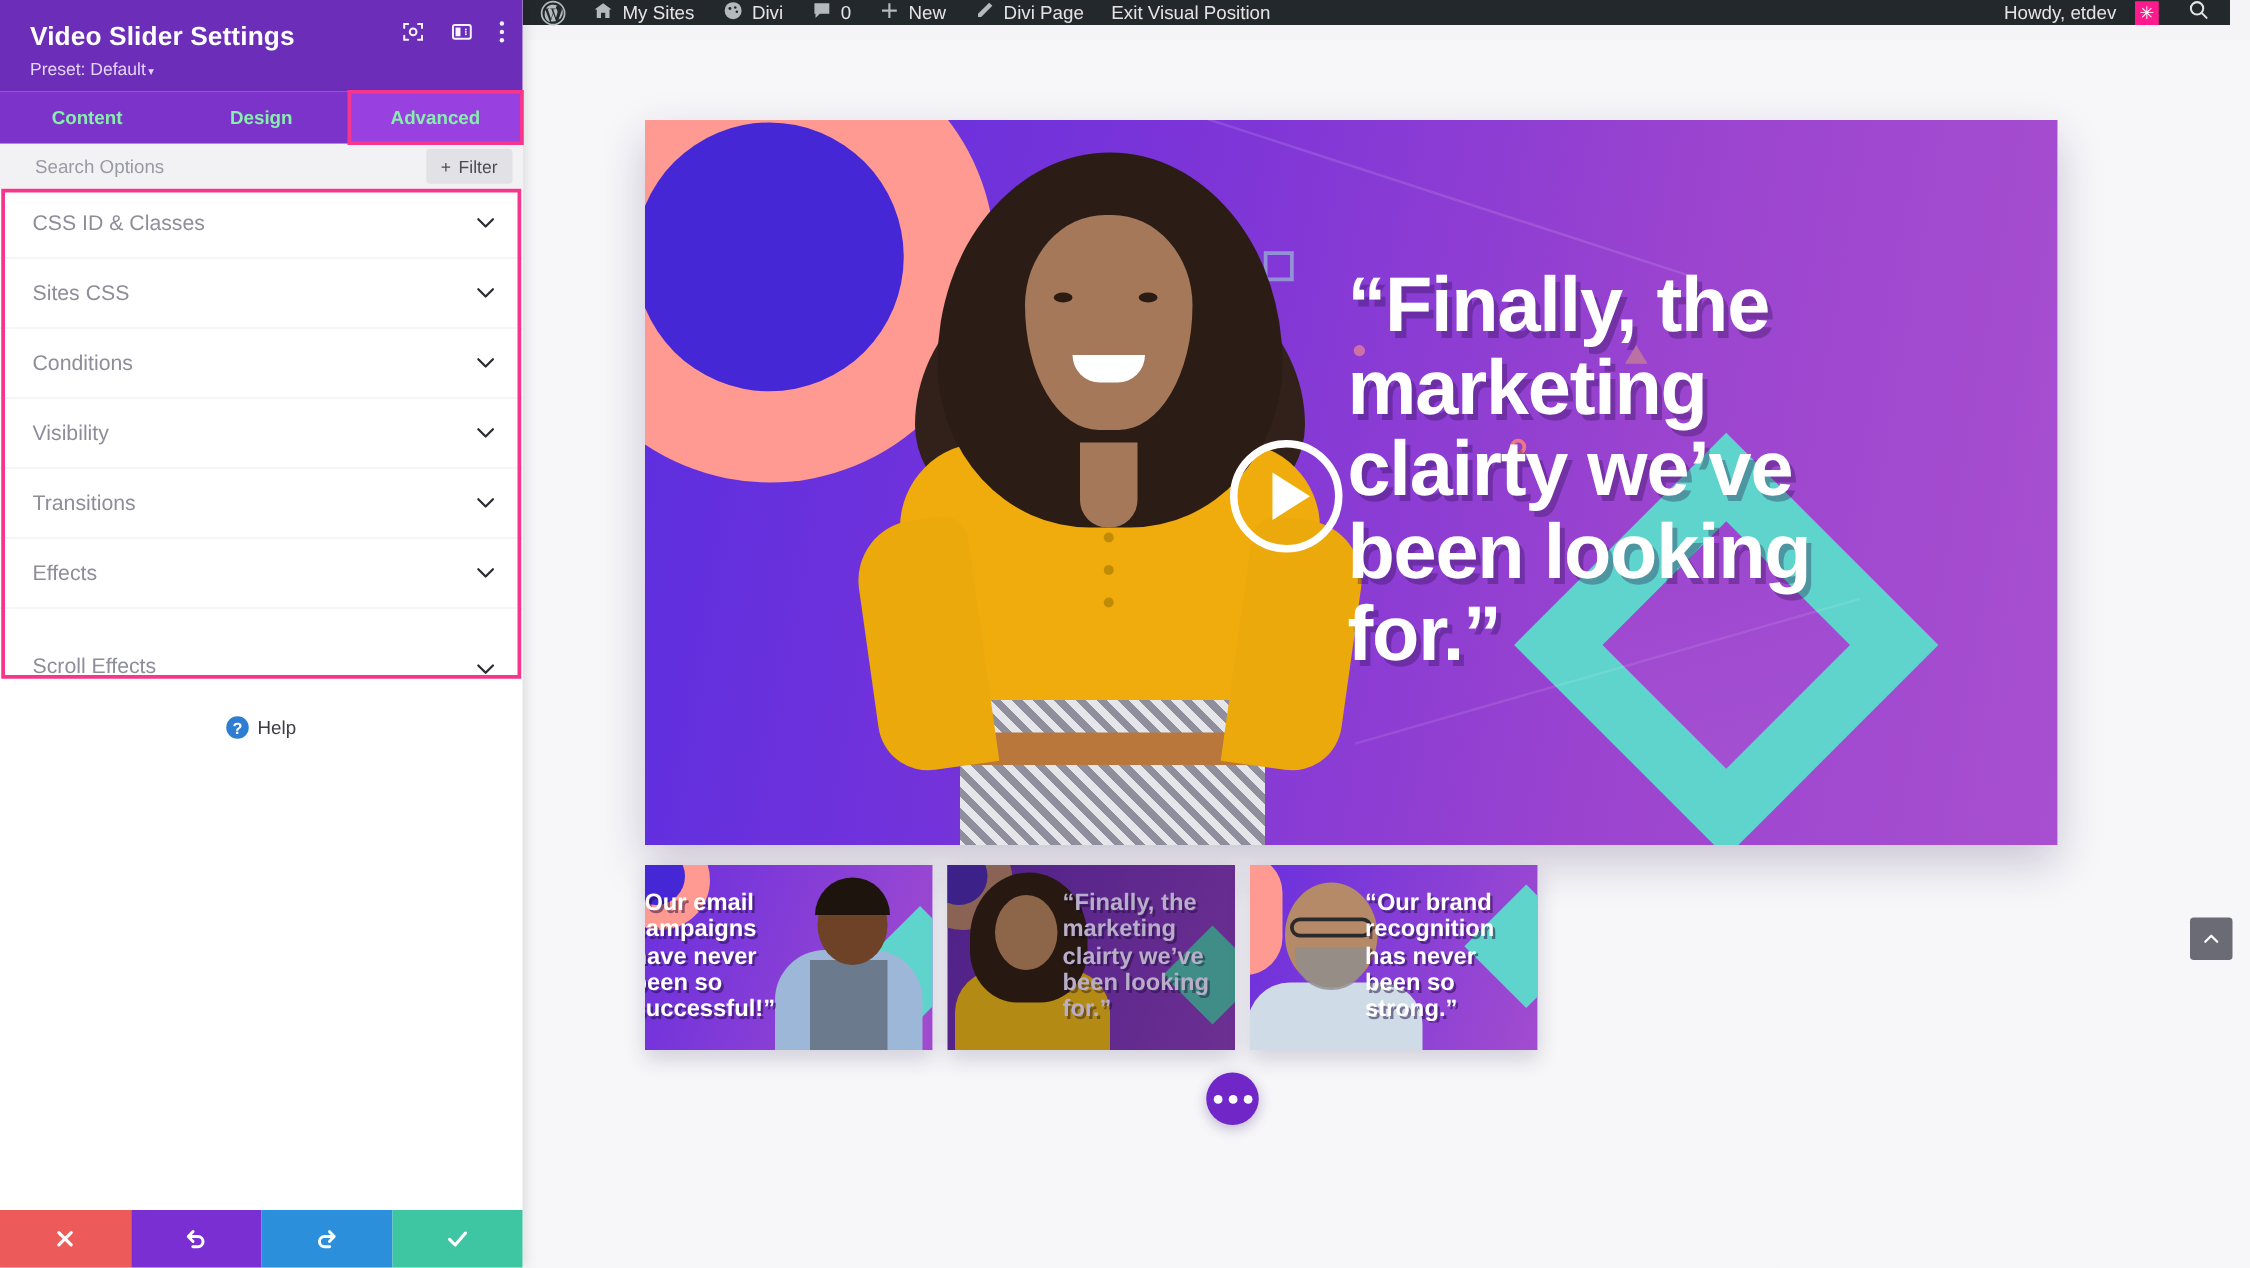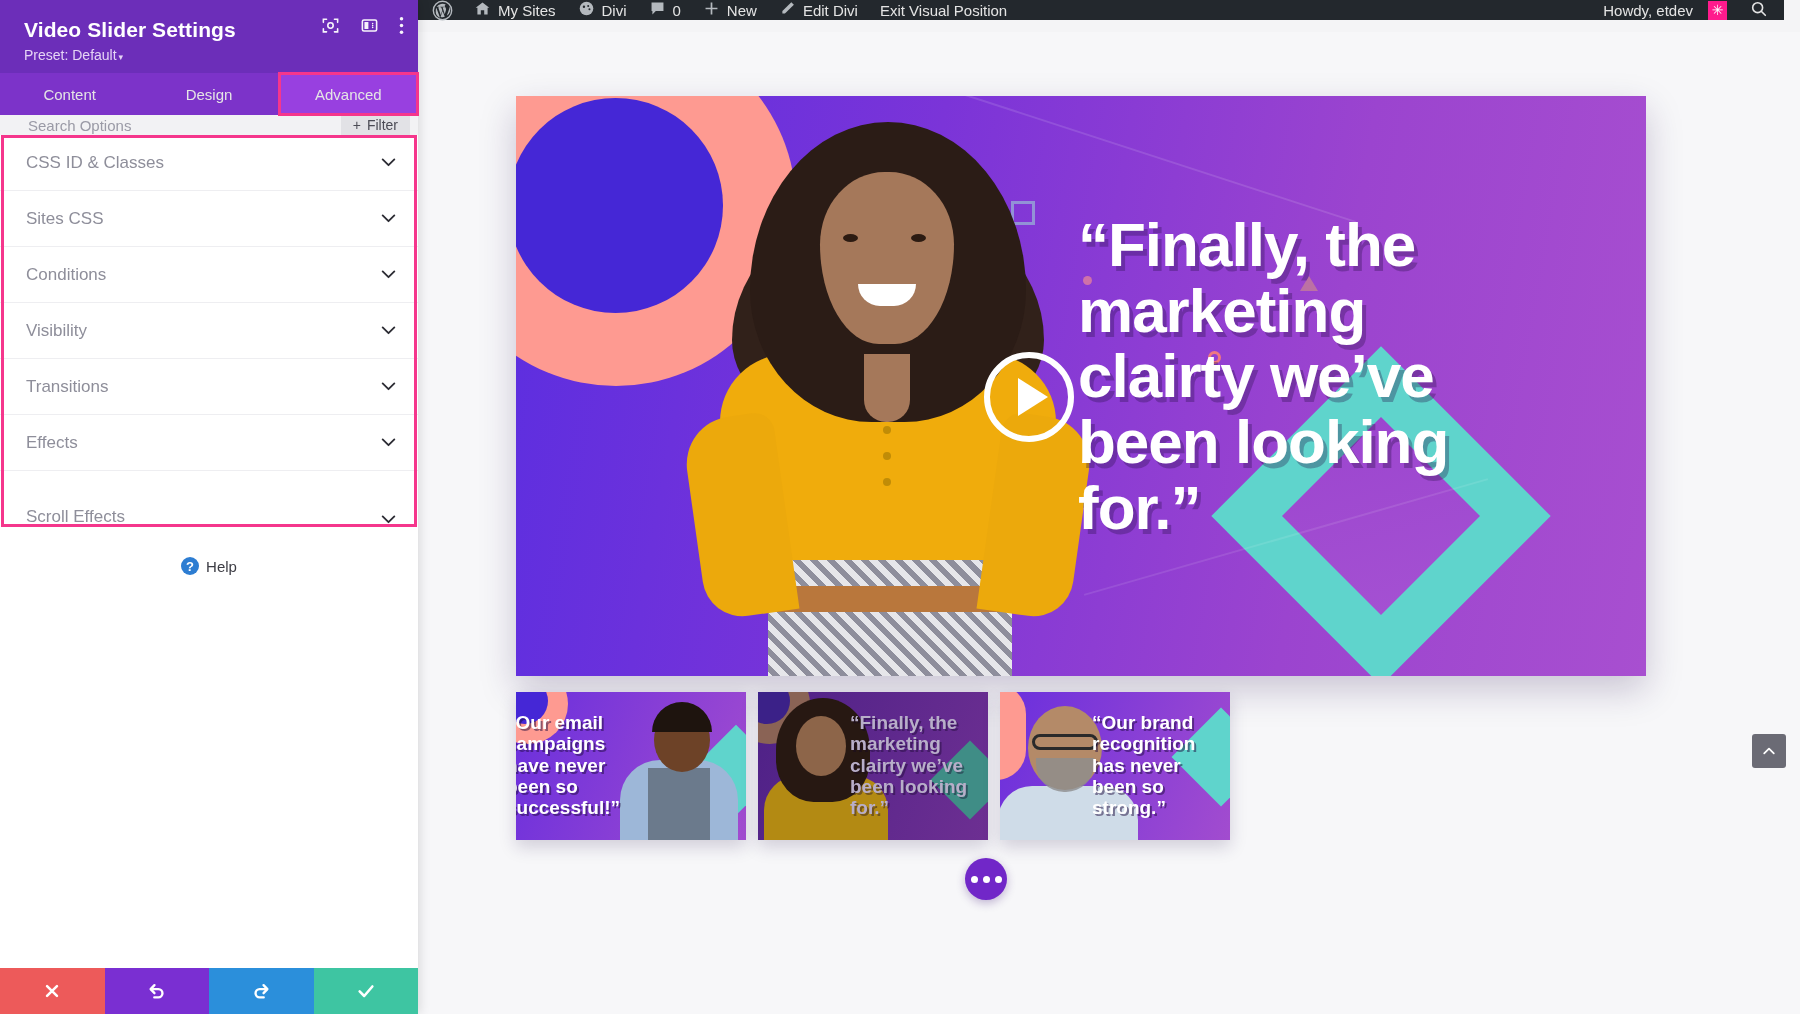--- a/index.html
+++ b/index.html
@@ -211,29 +211,29 @@
     position: absolute; right: 14px; top: 16px;
     display: flex; align-items: center; gap: 20px;
   }
   #panel-header-icons .hicon { cursor: pointer; opacity: .95; display: block; }
 
   #panel-tabs {
     background: #7c33c9; display: flex; height: 42px; align-items: stretch;
   }
   .panel-tab {
     flex: 1; display: flex; align-items: center; justify-content: center;
-    color: #e5e5e5; font-size: 15px; cursor: pointer; font-weight: 400;
+    color: #86efac; font-size: 15px; cursor: pointer; font-weight: 700;
   }
   .panel-tab.active {
     background: #9840e0; position: relative;
     outline: 3px solid #f5368c; outline-offset: -2px;
   }
 
   #search-row {
-    height: 20px; background: #f2f2f4; display: flex; align-items: center;
+    height: 36px; background: #f2f2f4; display: flex; align-items: center;
     padding: 0 8px 0 26px; justify-content: space-between;
   }
   #search-input {
     border: 0; background: transparent; outline: none;
     font-size: 15px; color: #55555f; width: 250px;
     font-family: "Liberation Sans", sans-serif;
   }
   #search-input::placeholder { color: #9a9aa6; }
   #filter-btn {
     background: #e2e2e6; color: #4b4b55; border-radius: 3px;
@@ -325,21 +325,21 @@
         </svg>
     </span>
     <span>New</span>
   </div>
   <div class="ab-item">
     <span>
       <svg width="17" height="17" viewBox="0 0 20 20">
           <path d="M14.5 2.5 17.5 5.5 7 16H4v-3z" fill="#b4b9be"></path>
         </svg>
     </span>
-    <span>Edit Divi</span>
+    <span>Divi Page</span>
   </div>
   <div class="ab-item">
     <span>Exit Visual Position</span>
   </div>
 
   <div class="ab-spacer"></div>
 
   <div class="ab-right">
     <div class="ab-item">
       <span>Howdy, etdev</span>

